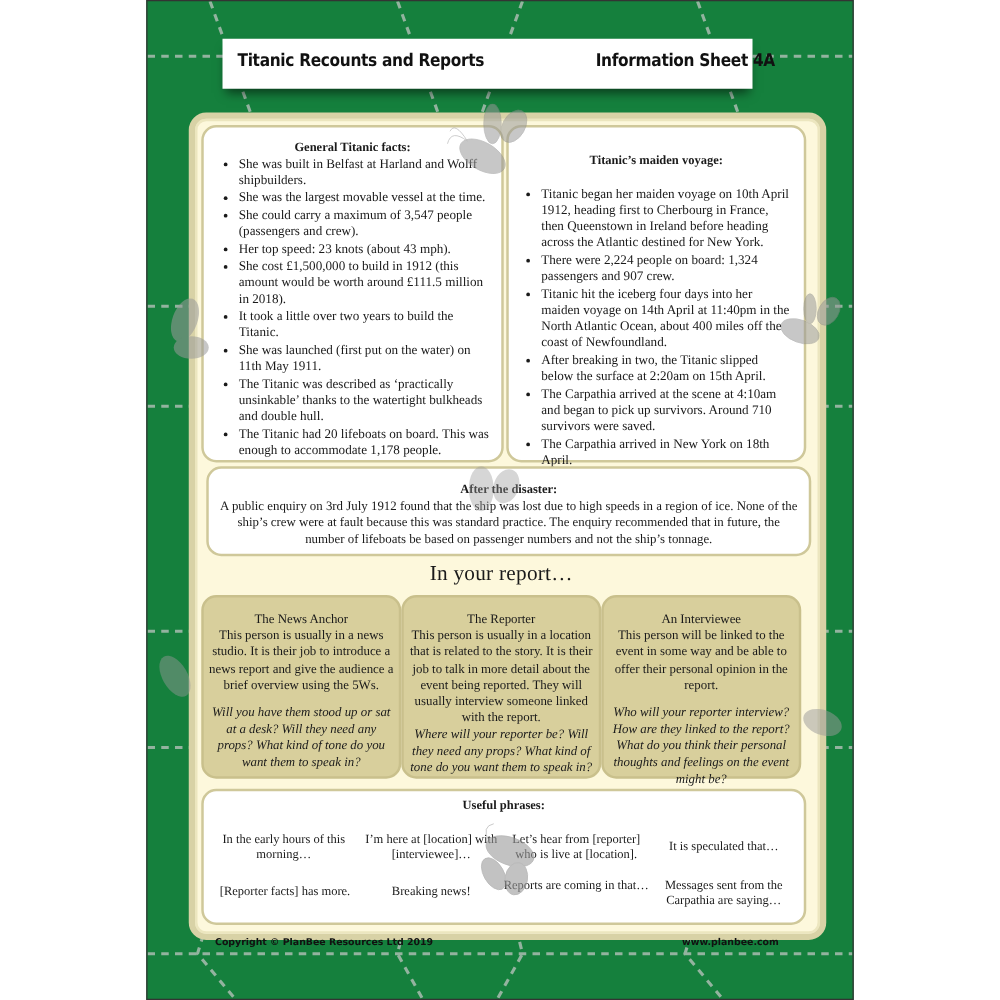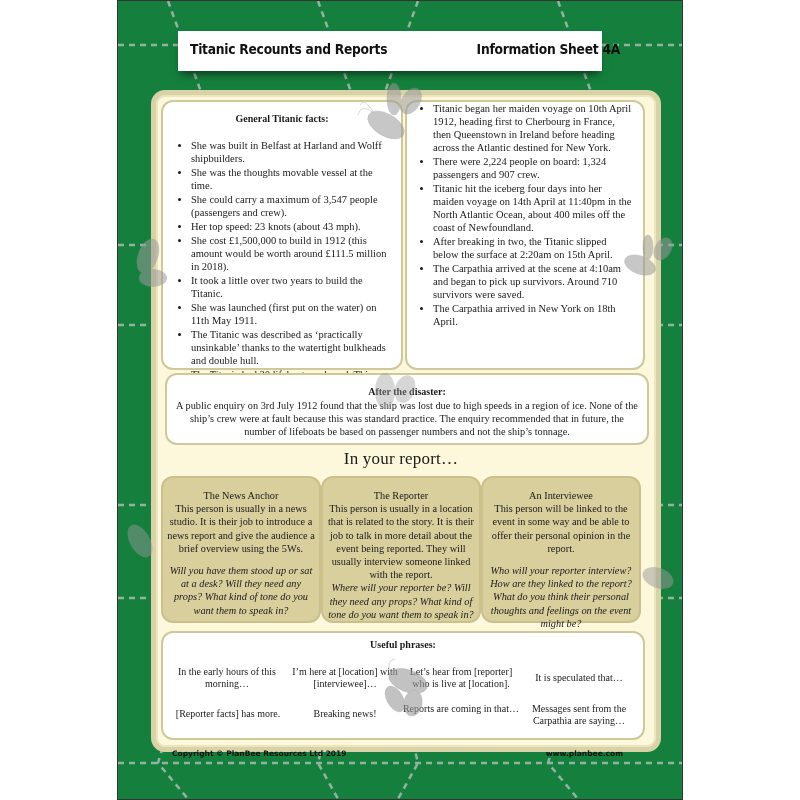--- a/index.html
+++ b/index.html
@@ -19,21 +19,21 @@
   .header-card .title-right { right: -18px; transform-origin: right center; }
 
   .frame { position: absolute; left: 33px; top: 89px; width: 500px; height: 652px; background: #fdf8dc; border: 5px solid #d8d2a6; border-radius: 14px; box-shadow: inset 0 0 0 2px #ece6bf; }
 
   .box { position: absolute; background: #fff; border: 2px solid #cfc89a; border-radius: 12px; font-size: 10.5px; line-height: 13px; }
   .box h3 { margin: 0; text-align: center; font-size: 10px; font-weight: bold; }
   .box ul { margin: 0; padding: 0 0 0 28px; }
   .box li { margin: 0 0 1px 0; list-style: disc; }
 
   #facts-box { left: 5px; top: 5px; width: 238px; height: 266px; }
-  #facts-box h3 { margin-top: 10px; margin-bottom: 14px; }
+  #facts-box h3 { margin-top: 10px; }
   #voyage-box { left: 249px; top: 5px; width: 236px; height: 266px; }
   #voyage-box h3 { margin-top: 20px; margin-bottom: 14px; }
   #voyage-box ul { padding-left: 26px; padding-right: 10px; }
   #facts-box ul { padding-right: 8px; }
 
   #after-box { left: 9px; top: 278px; width: 480px; height: 68px; text-align: center; }
   #after-box h3 { margin-top: 10px; }
   #after-box p { margin: 1px 8px 0; font-size: 10.3px; line-height: 13px; }
 
   .report-heading { position: absolute; left: 0; top: 354px; width: 490px; text-align: center; font-size: 17px; font-weight: normal; letter-spacing: 0.2px; }
@@ -81,32 +81,33 @@
     <span class="title-left">Titanic Recounts and Reports</span>
     <span class="title-right">Information Sheet 4A</span>
   </div>
 
   <div class="frame">
 
     <div class="box" id="facts-box">
       <h3>General Titanic facts:</h3>
       <ul>
         <li>She was built in Belfast at Harland and Wolff shipbuilders.</li>
-        <li>She was the thoughts movable vessel at the time.</li>
+        <li>She was the largest movable vessel at the time.</li>
         <li>She could carry a maximum of 3,547 people (passengers and crew).</li>
         <li>Her top speed: 23 knots (about 43 mph).</li>
         <li>She cost £1,500,000 to build in 1912 (this amount would be worth around £111.5 million in 2018).</li>
         <li>It took a little over two years to build the Titanic.</li>
         <li>She was launched (first put on the water) on 11th May 1911.</li>
         <li>The Titanic was described as ‘practically unsinkable’ thanks to the watertight bulkheads and double hull.</li>
         <li>The Titanic had 20 lifeboats on board. This was enough to accommodate 1,178 people.</li>
       </ul>
     </div>
 
     <div class="box" id="voyage-box">
+      <h3>Titanic’s maiden voyage:</h3>
       <ul>
         <li>Titanic began her maiden voyage on 10th April 1912, heading first to Cherbourg in France, then Queenstown in Ireland before heading across the Atlantic destined for New York.</li>
         <li>There were 2,224 people on board: 1,324 passengers and 907 crew.</li>
         <li>Titanic hit the iceberg four days into her maiden voyage on 14th April at 11:40pm in the North Atlantic Ocean, about 400 miles off the coast of Newfoundland.</li>
         <li>After breaking in two, the Titanic slipped below the surface at 2:20am on 15th April.</li>
         <li>The Carpathia arrived at the scene at 4:10am and began to pick up survivors. Around 710 survivors were saved.</li>
         <li>The Carpathia arrived in New York on 18th April.</li>
       </ul>
     </div>
 

